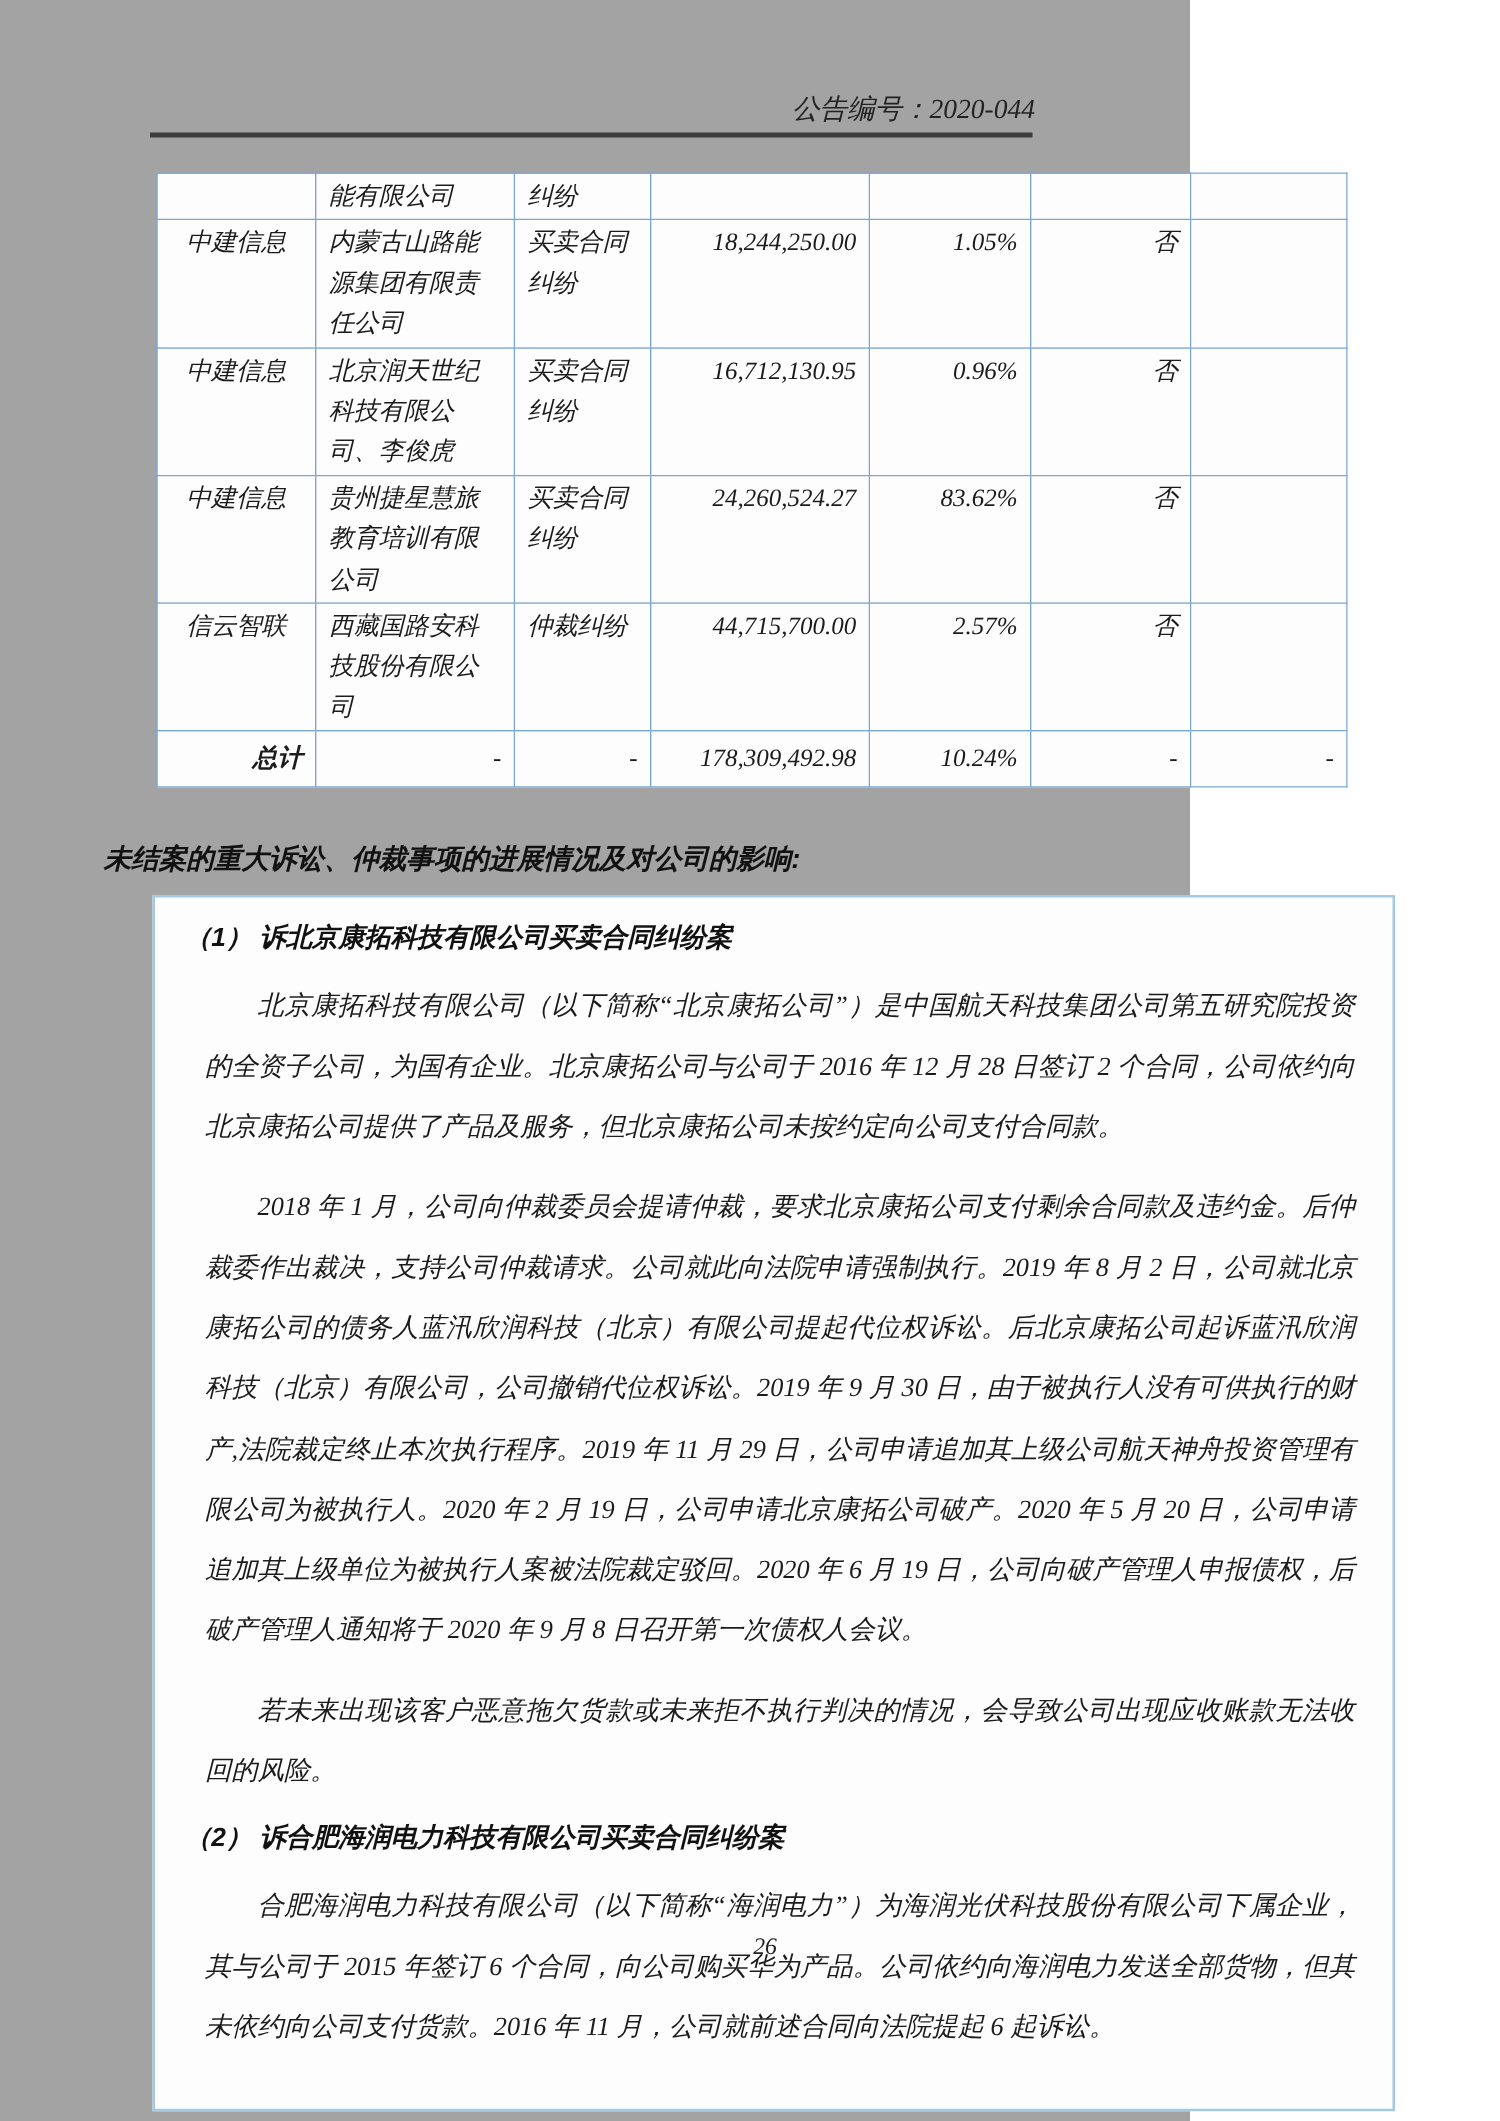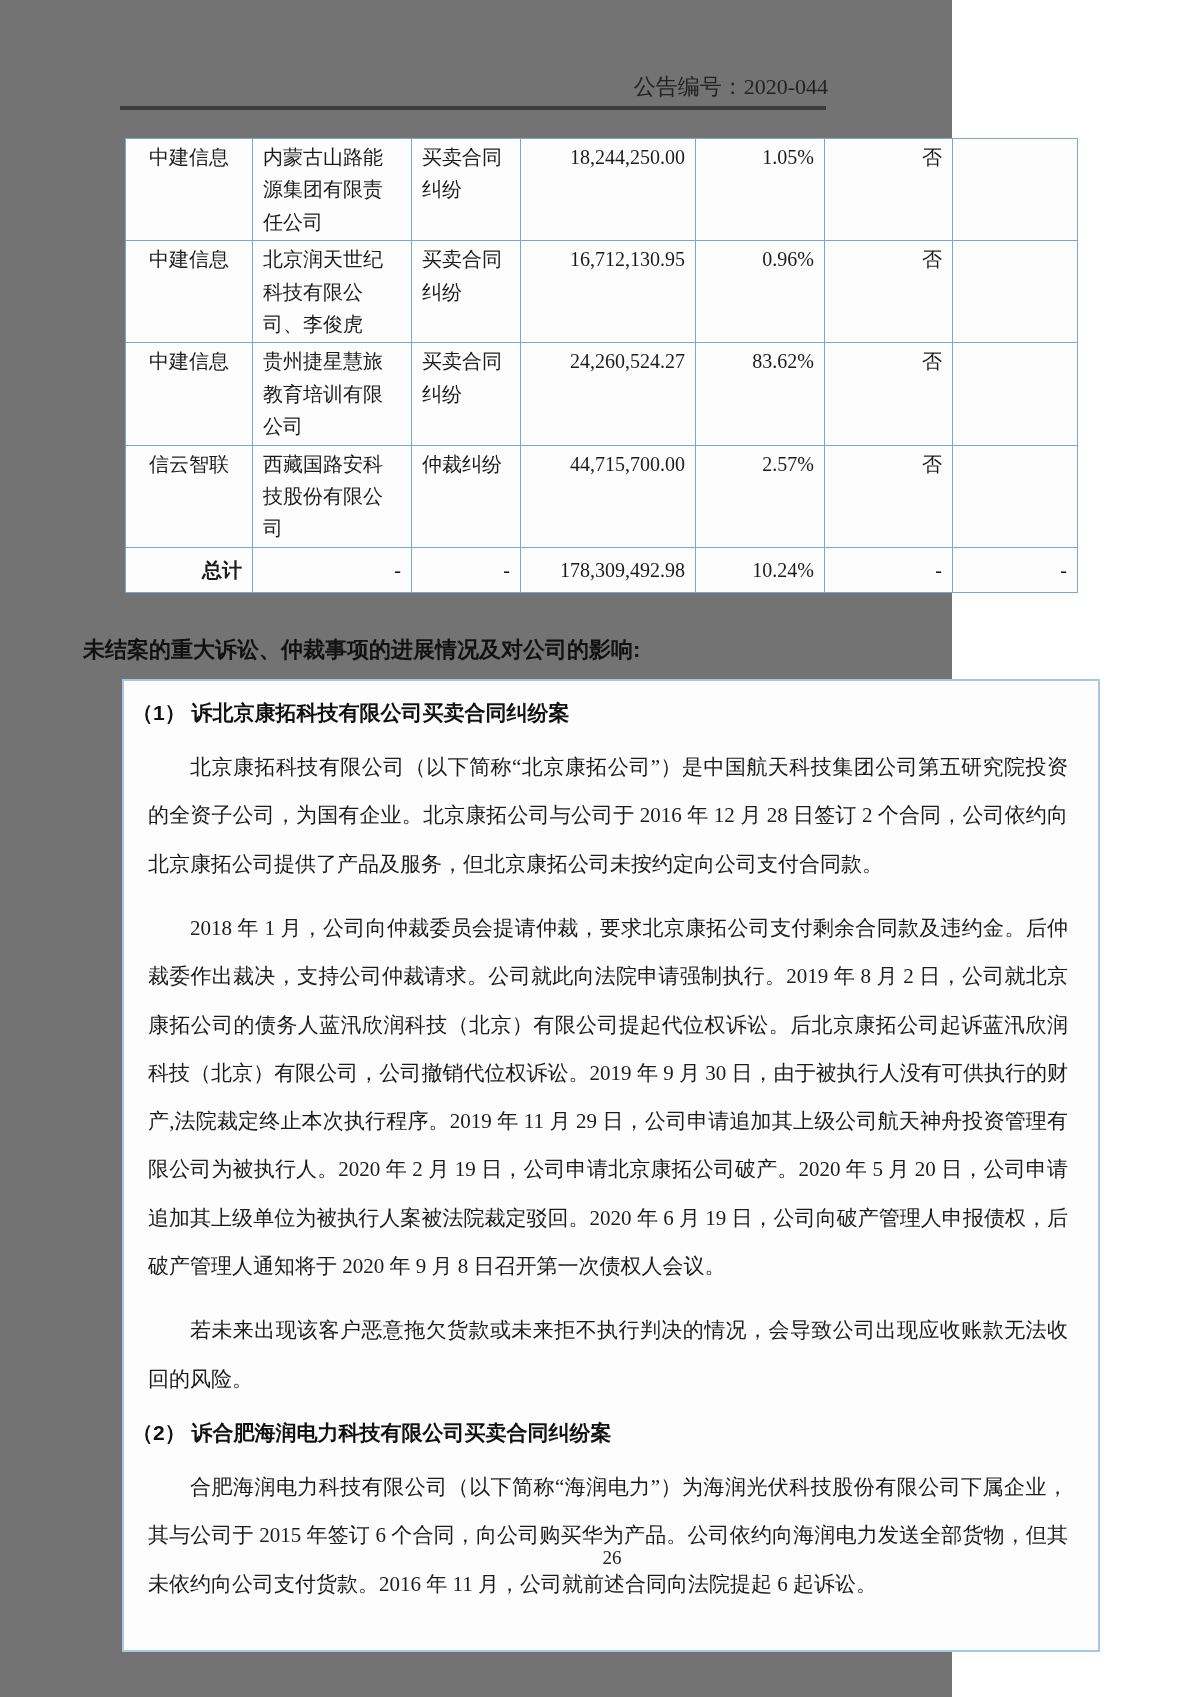--- a/index.html
+++ b/index.html
@@ -6,21 +6,22 @@
   body{
     width:1200px;height:1697px;
     background:#ffffff;
     font-family:"Liberation Serif","DejaVu Serif",serif;
     color:#1b1b1b;
     overflow:hidden;
   }
   .page{
     position:relative;
     width:952px;height:1697px;
-    background:#737373;
+    background:#a3a3a3;
+    font-style:italic;
   }
   
   .doc-number{
     padding-top:72px;
     margin-right:124px;
     text-align:right;
     font-size:22px;
     line-height:30px;
     color:#222;
   }
@@ -58,21 +59,21 @@
     font-family:"Liberation Sans","DejaVu Sans",sans-serif;
     font-weight:bold;
     font-size:22px;
     color:#111;
   }
   
   .case-box{
     margin:14px 0 0 122px;
     width:952px;
     border:2.5px solid #a6c9e2;
-    padding:6px 14px 26px 8px;
+    padding:6px 14px 26px 24px;
     background:#fdfdfd;
   }
   .case-title{
     margin:12px 0 6px 0;
     font-family:"Liberation Sans","DejaVu Sans",sans-serif;
     font-weight:bold;
     font-size:21px;
     color:#111;
   }
   .case-box p{
@@ -105,20 +106,29 @@
     <colgroup>
       <col style="width:127px">
         <col style="width:159px">
         <col style="width:109px">
       <col style="width:175px">
         <col style="width:129px">
         <col style="width:128px">
       <col style="width:125px">
     </colgroup>
     <tbody>
+      <tr>
+        <td class="a-center"></td>
+        <td class="a-left">能有限公司</td>
+        <td class="a-left">纠纷</td>
+        <td class="a-right amount"></td>
+        <td class="a-right pct"></td>
+        <td class="a-right yn"></td>
+        <td class="a-center"></td>
+      </tr>
       <tr>
         <td class="a-center">中建信息</td>
         <td class="a-left">内蒙古山路能源集团有限责任公司</td>
         <td class="a-left">买卖合同纠纷</td>
         <td class="a-right amount">18,244,250.00</td>
         <td class="a-right pct">1.05%</td>
         <td class="a-right yn">否</td>
         <td class="a-center"></td>
       </tr>
       <tr>

